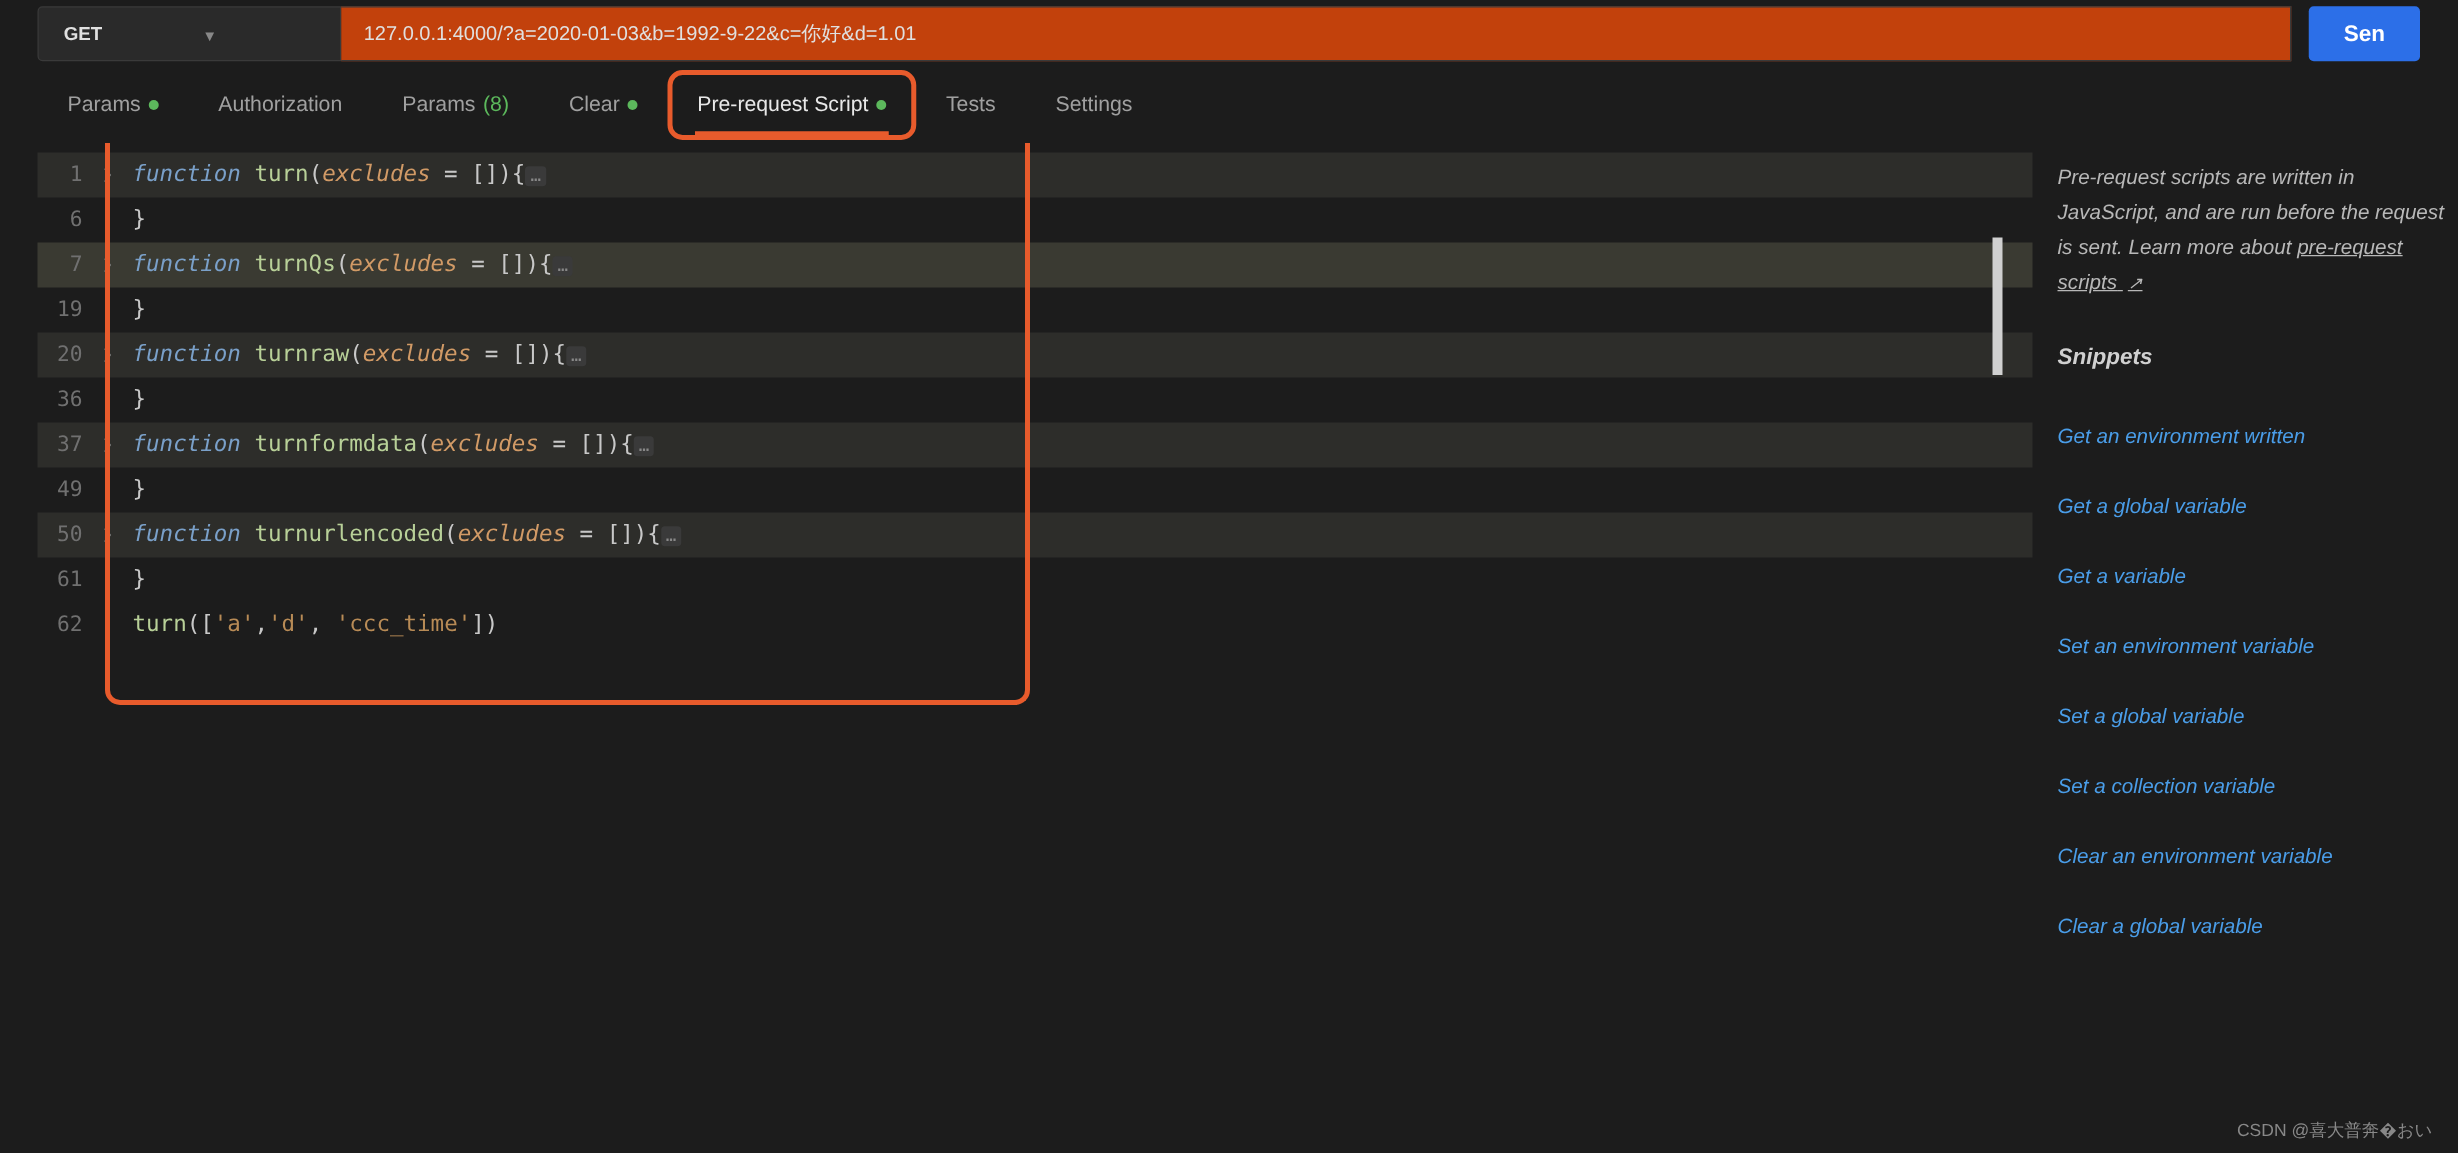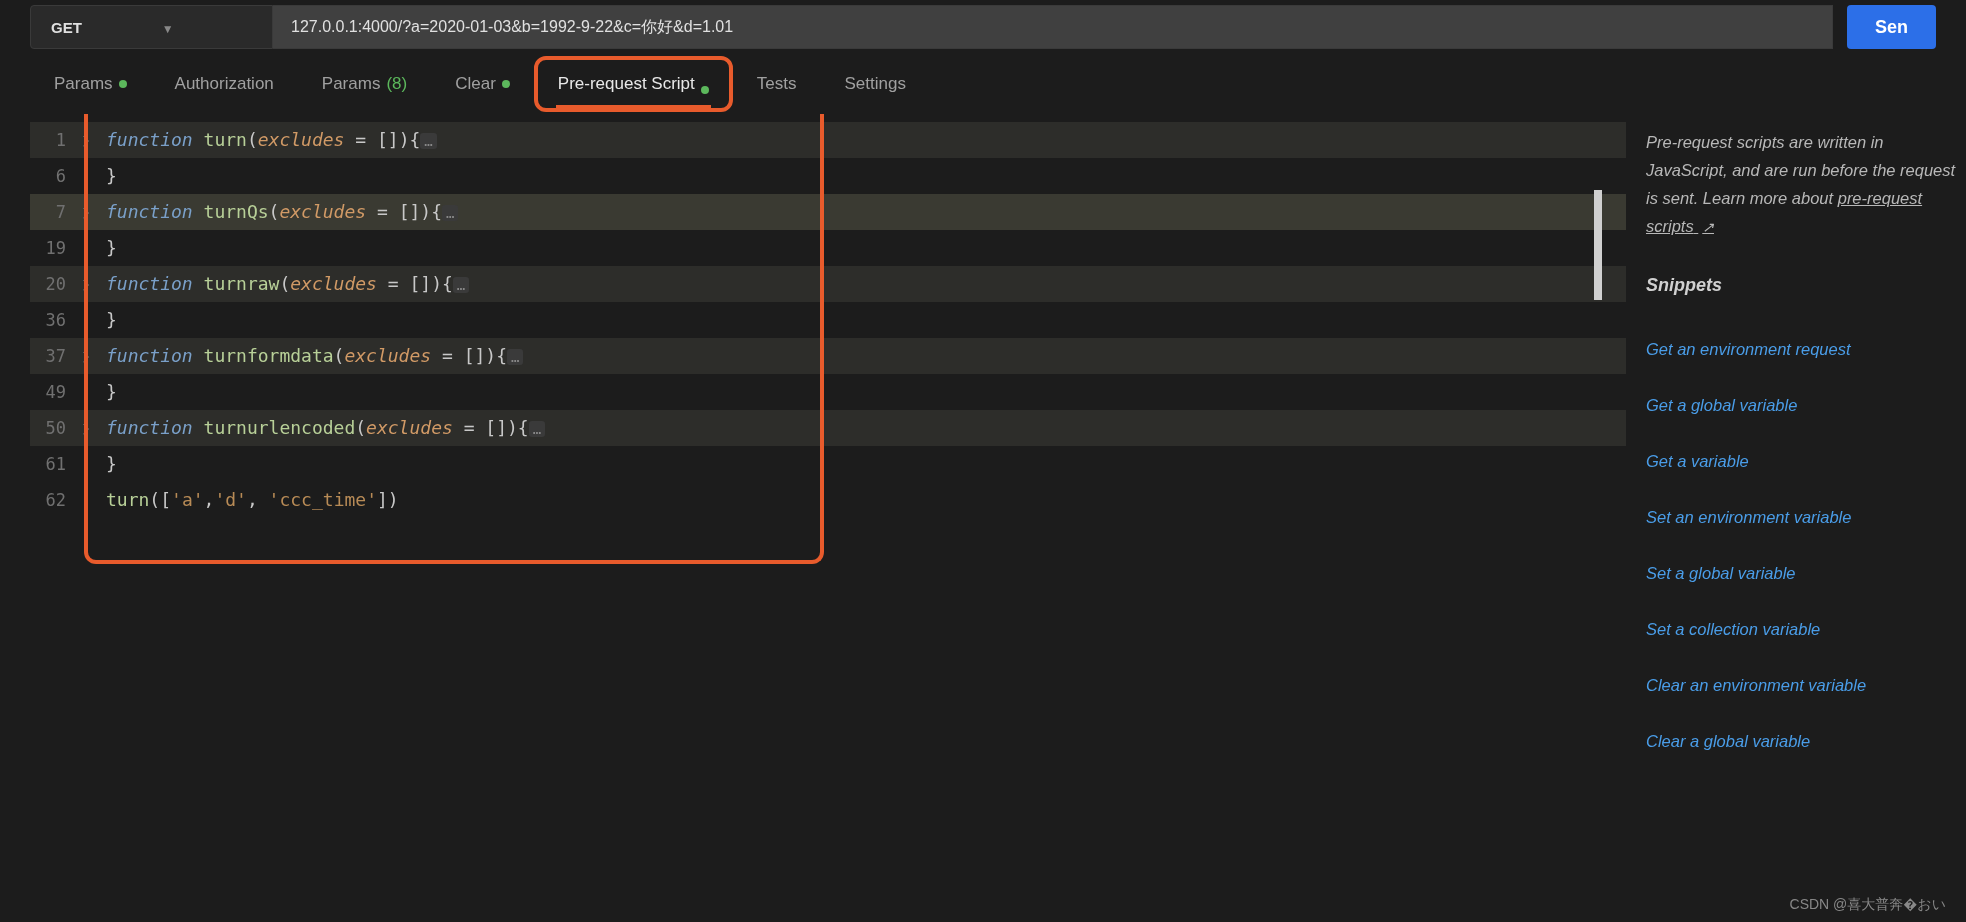--- a/index.html
+++ b/index.html
@@ -36,21 +36,21 @@
       gap: 80px;
       width: 243px;
       height: 44px;
       cursor: pointer;
     }
     .chevron-down {
       color: #888;
       font-size: 12px;
     }
     .url-input {
-      background: #404040;
+      background: #c2410c;
       border: 1px solid #3a3a3a;
       border-left: none;
       color: #e0e0e0;
       padding: 12px 18px;
       font-size: 16px;
       height: 44px;
       flex: 1;
       font-family: inherit;
     }
     .send-button {
@@ -77,21 +77,20 @@
       color: #a0a0a0;
       font-size: 17px;
       cursor: pointer;
       display: flex;
       align-items: center;
       gap: 6px;
       position: relative;
     }
     .tab.active {
       color: #e8e8e8;
-      align-items: flex-end;
     }
     .tab.active::after {
       content: '';
       position: absolute;
       bottom: 0;
       left: 18px;
       right: 18px;
       height: 3px;
       background: #e85b2c;
     }
@@ -330,21 +329,21 @@
   <div class="sidebar">
     <div class="sidebar-desc">
       <span>Pre-request scripts are written in JavaScript, and are run before the request is sent. Learn more about </span>
       <span class="sidebar-link">
         <span>pre-request scripts</span>
         <span class="external-icon">↗</span>
       </span>
     </div>
     <div class="snippets-title">Snippets</div>
     <div id="snippets-list">
-        <div class="snippet-item">Get an environment request</div>
+        <div class="snippet-item">Get an environment written</div>
         <div class="snippet-item">Get a global variable</div>
         <div class="snippet-item">Get a variable</div>
         <div class="snippet-item">Set an environment variable</div>
         <div class="snippet-item">Set a global variable</div>
         <div class="snippet-item">Set a collection variable</div>
         <div class="snippet-item">Clear an environment variable</div>
         <div class="snippet-item">Clear a global variable</div>
       </div>
   </div>
 </div>

